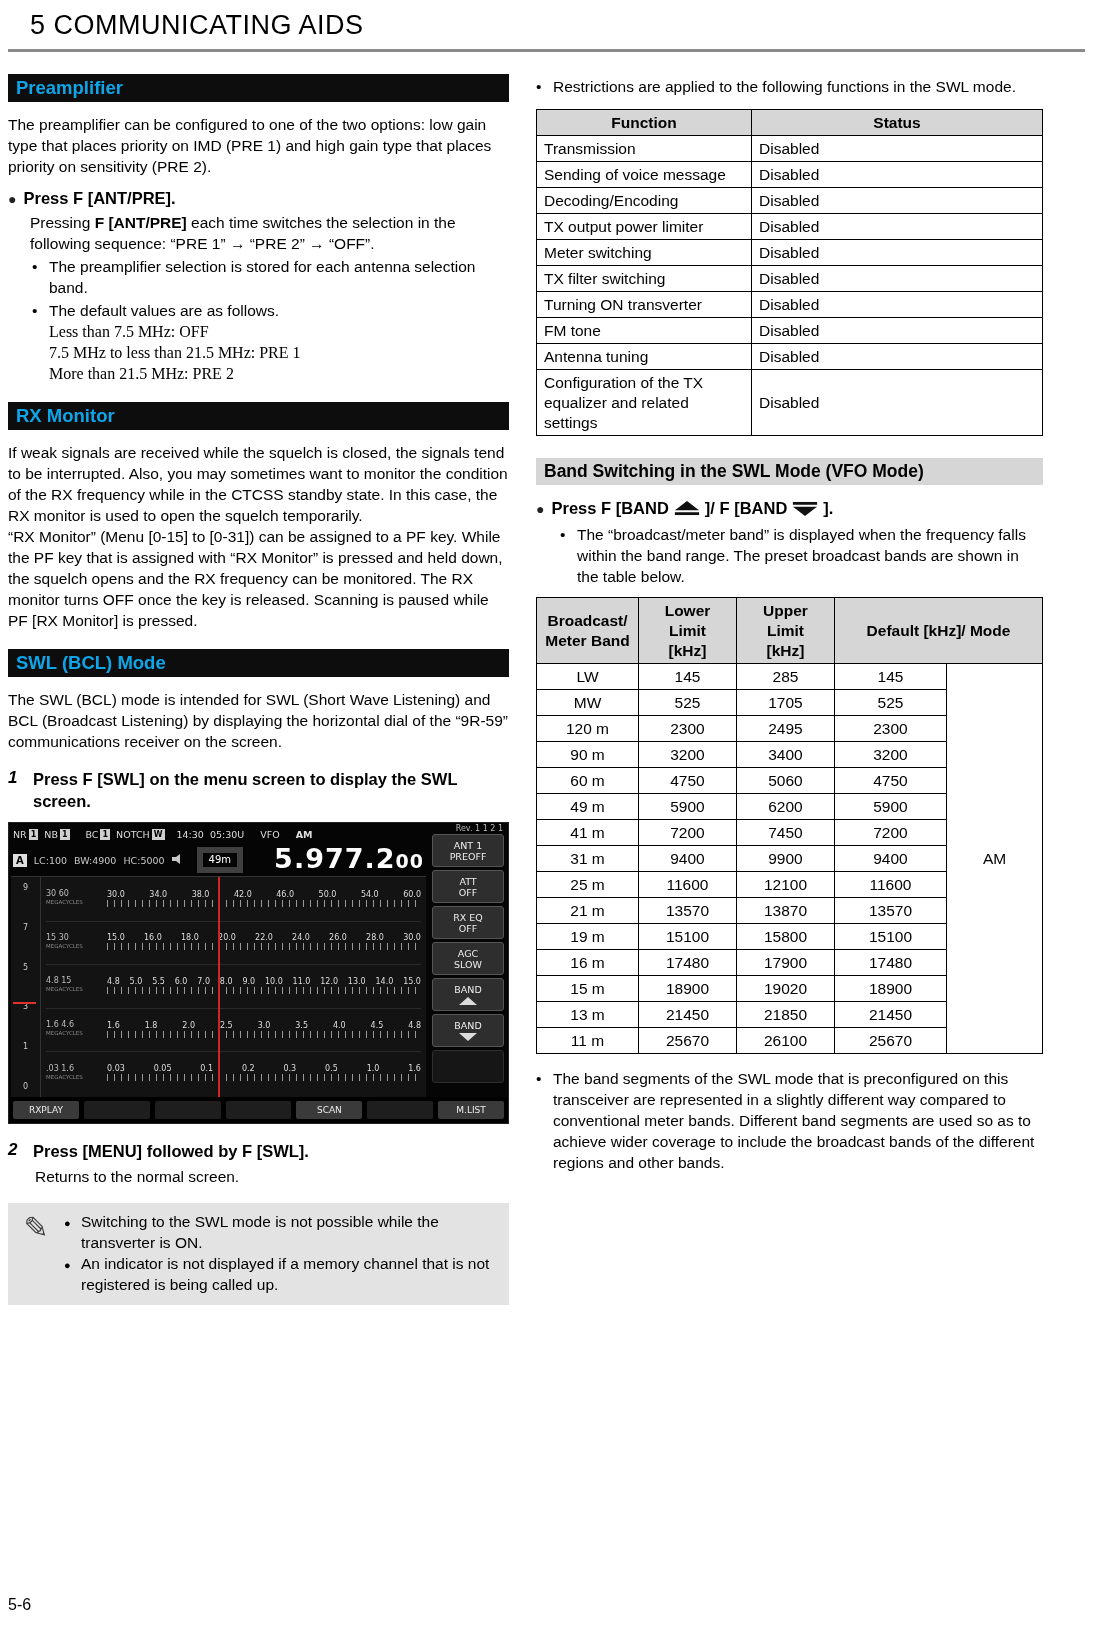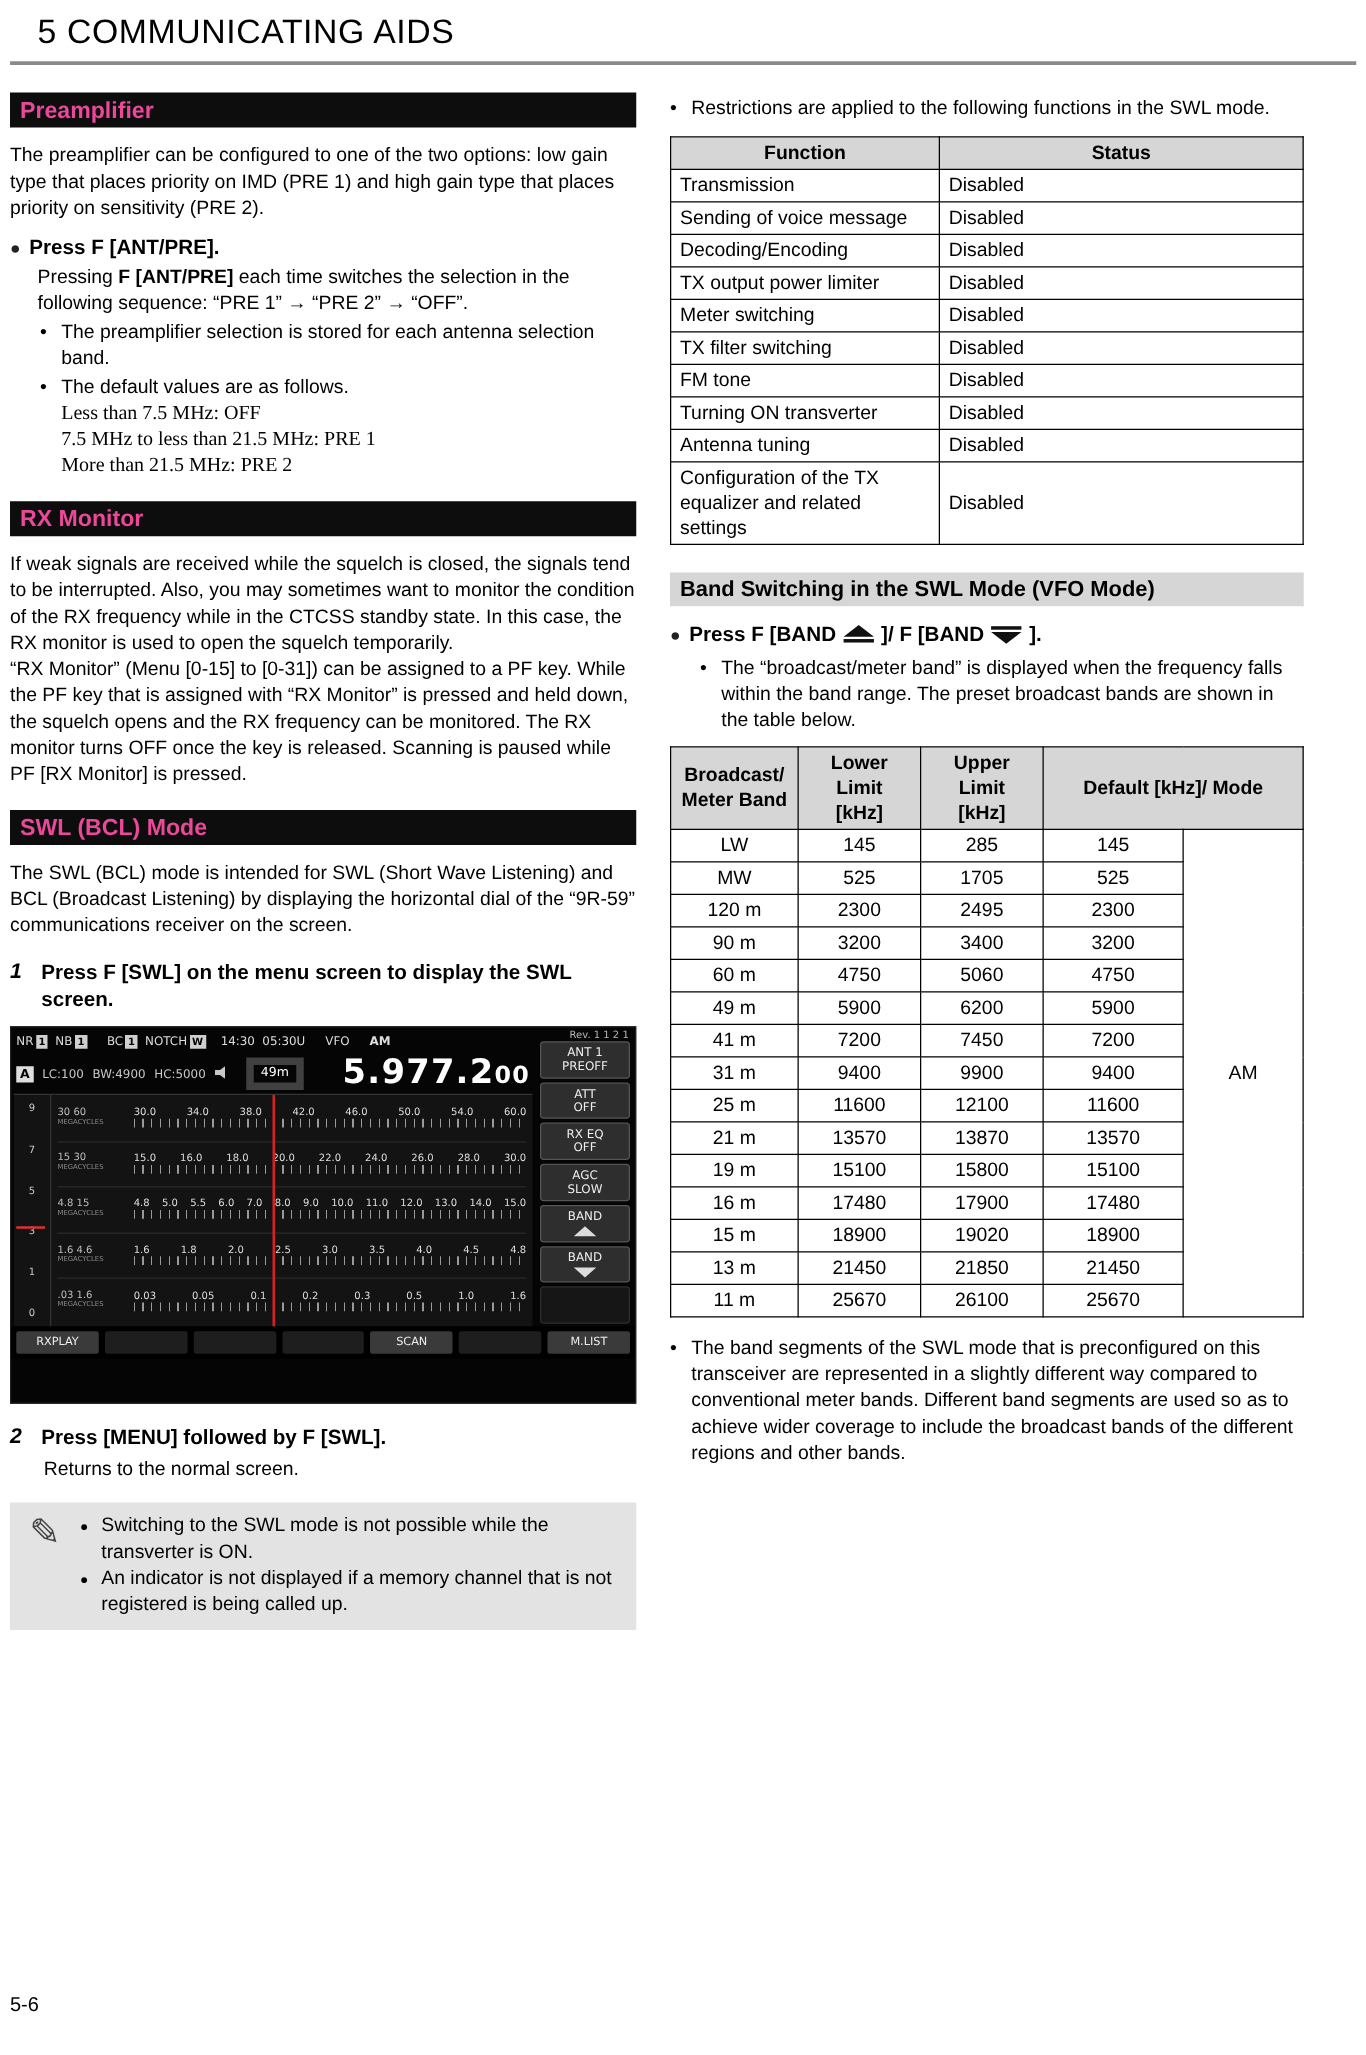--- a/index.html
+++ b/index.html
@@ -8,21 +8,21 @@
     width:1093px; height:1644px; position:relative;
     font-family:"Liberation Sans", sans-serif; color:#000;
   }
   .page { padding:10px 8px 0 8px; }
   .chapter { font-size:27px; letter-spacing:.5px; padding-left:2px;margin-left:20px; }
   .rule { height:3px; background:#8a8a8a; margin-top:8px; }
   .cols { display:flex; gap:27px; margin-top:16px; }
   .col-left  { width:501px; flex:none; }
   .col-right { width:507px; flex:none; }
 
-  .bar-black { background:#0d0d0d; color:#ec4899; font-weight:bold; font-size:18.5px;
+  .bar-black { background:#0d0d0d; color:#0ea5e9; font-weight:bold; font-size:18.5px;
                padding:3px 8px; margin:18px 0 12px; }
   .col-left > .bar-black:first-child { margin-top:6px; }
   .bar-gray  { background:#d6d6d6; color:#000; font-weight:bold; font-size:17.5px;
                padding:3px 8px; margin:8px 0 12px; }
 
   p.body { font-size:15.5px; line-height:21px; }
   .indent  { margin-left:22px; }
   .indent2 { margin-left:27px; }
 
   .step-head { display:flex; gap:7px; align-items:baseline; font-weight:bold;
@@ -53,21 +53,21 @@
   .note-item .nb { width:17px; flex:none; font-size:11px; padding-top:2px; }
 
   
   .band-icon { display:inline-block; vertical-align:-3px; margin:0 4px; }
 
   
   .swl { width:501px; height:302px; background:#050505; position:relative;
          margin:10px 0 4px; font-family:"DejaVu Sans", sans-serif; overflow:hidden;
          border:1px solid #222; }
   .swl-rev { position:absolute; top:1px; right:5px; font-size:8px; color:#b9b9b9; z-index:5; }
-  .swl-body { display:flex; height:239px; }
+  .swl-body { display:flex; height:274px; }
   .swl-main { flex:1; display:flex; flex-direction:column; padding:2px 2px 0 2px; min-width:0; }
   .swl-side { width:80px; flex:none; display:flex; flex-direction:column; gap:3px; padding:11px 4px 2px; }
   .side-btn { height:33px; background:#2e2e2e; border:1px solid #565656; border-radius:3px;
               color:#ececec; font-size:9.5px; line-height:11px; text-align:center;
               display:flex; flex-direction:column; justify-content:center; }
   .side-btn.blank { background:#161616; border-color:#2e2e2e; }
   .tri { width:0; height:0; margin:2px auto 0; border-left:9px solid transparent; border-right:9px solid transparent; }
   .tri.up   { border-bottom:8px solid #dcdcdc; }
   .tri.down { border-top:8px solid #dcdcdc; }
 
@@ -421,25 +421,25 @@
             </tr>
             <tr>
               <td>Meter switching</td>
               <td>Disabled</td>
             </tr>
             <tr>
               <td>TX filter switching</td>
               <td>Disabled</td>
             </tr>
             <tr>
+              <td>Turning ON transverter</td>
+              <td>Disabled</td>
+            </tr>
+            <tr>
               <td>FM tone</td>
-              <td>Disabled</td>
-            </tr>
-            <tr>
-              <td>Turning ON transverter</td>
               <td>Disabled</td>
             </tr>
             <tr>
               <td>Antenna tuning</td>
               <td>Disabled</td>
             </tr>
             <tr>
               <td>Configuration of the TX equalizer and related settings</td>
               <td>Disabled</td>
             </tr>

